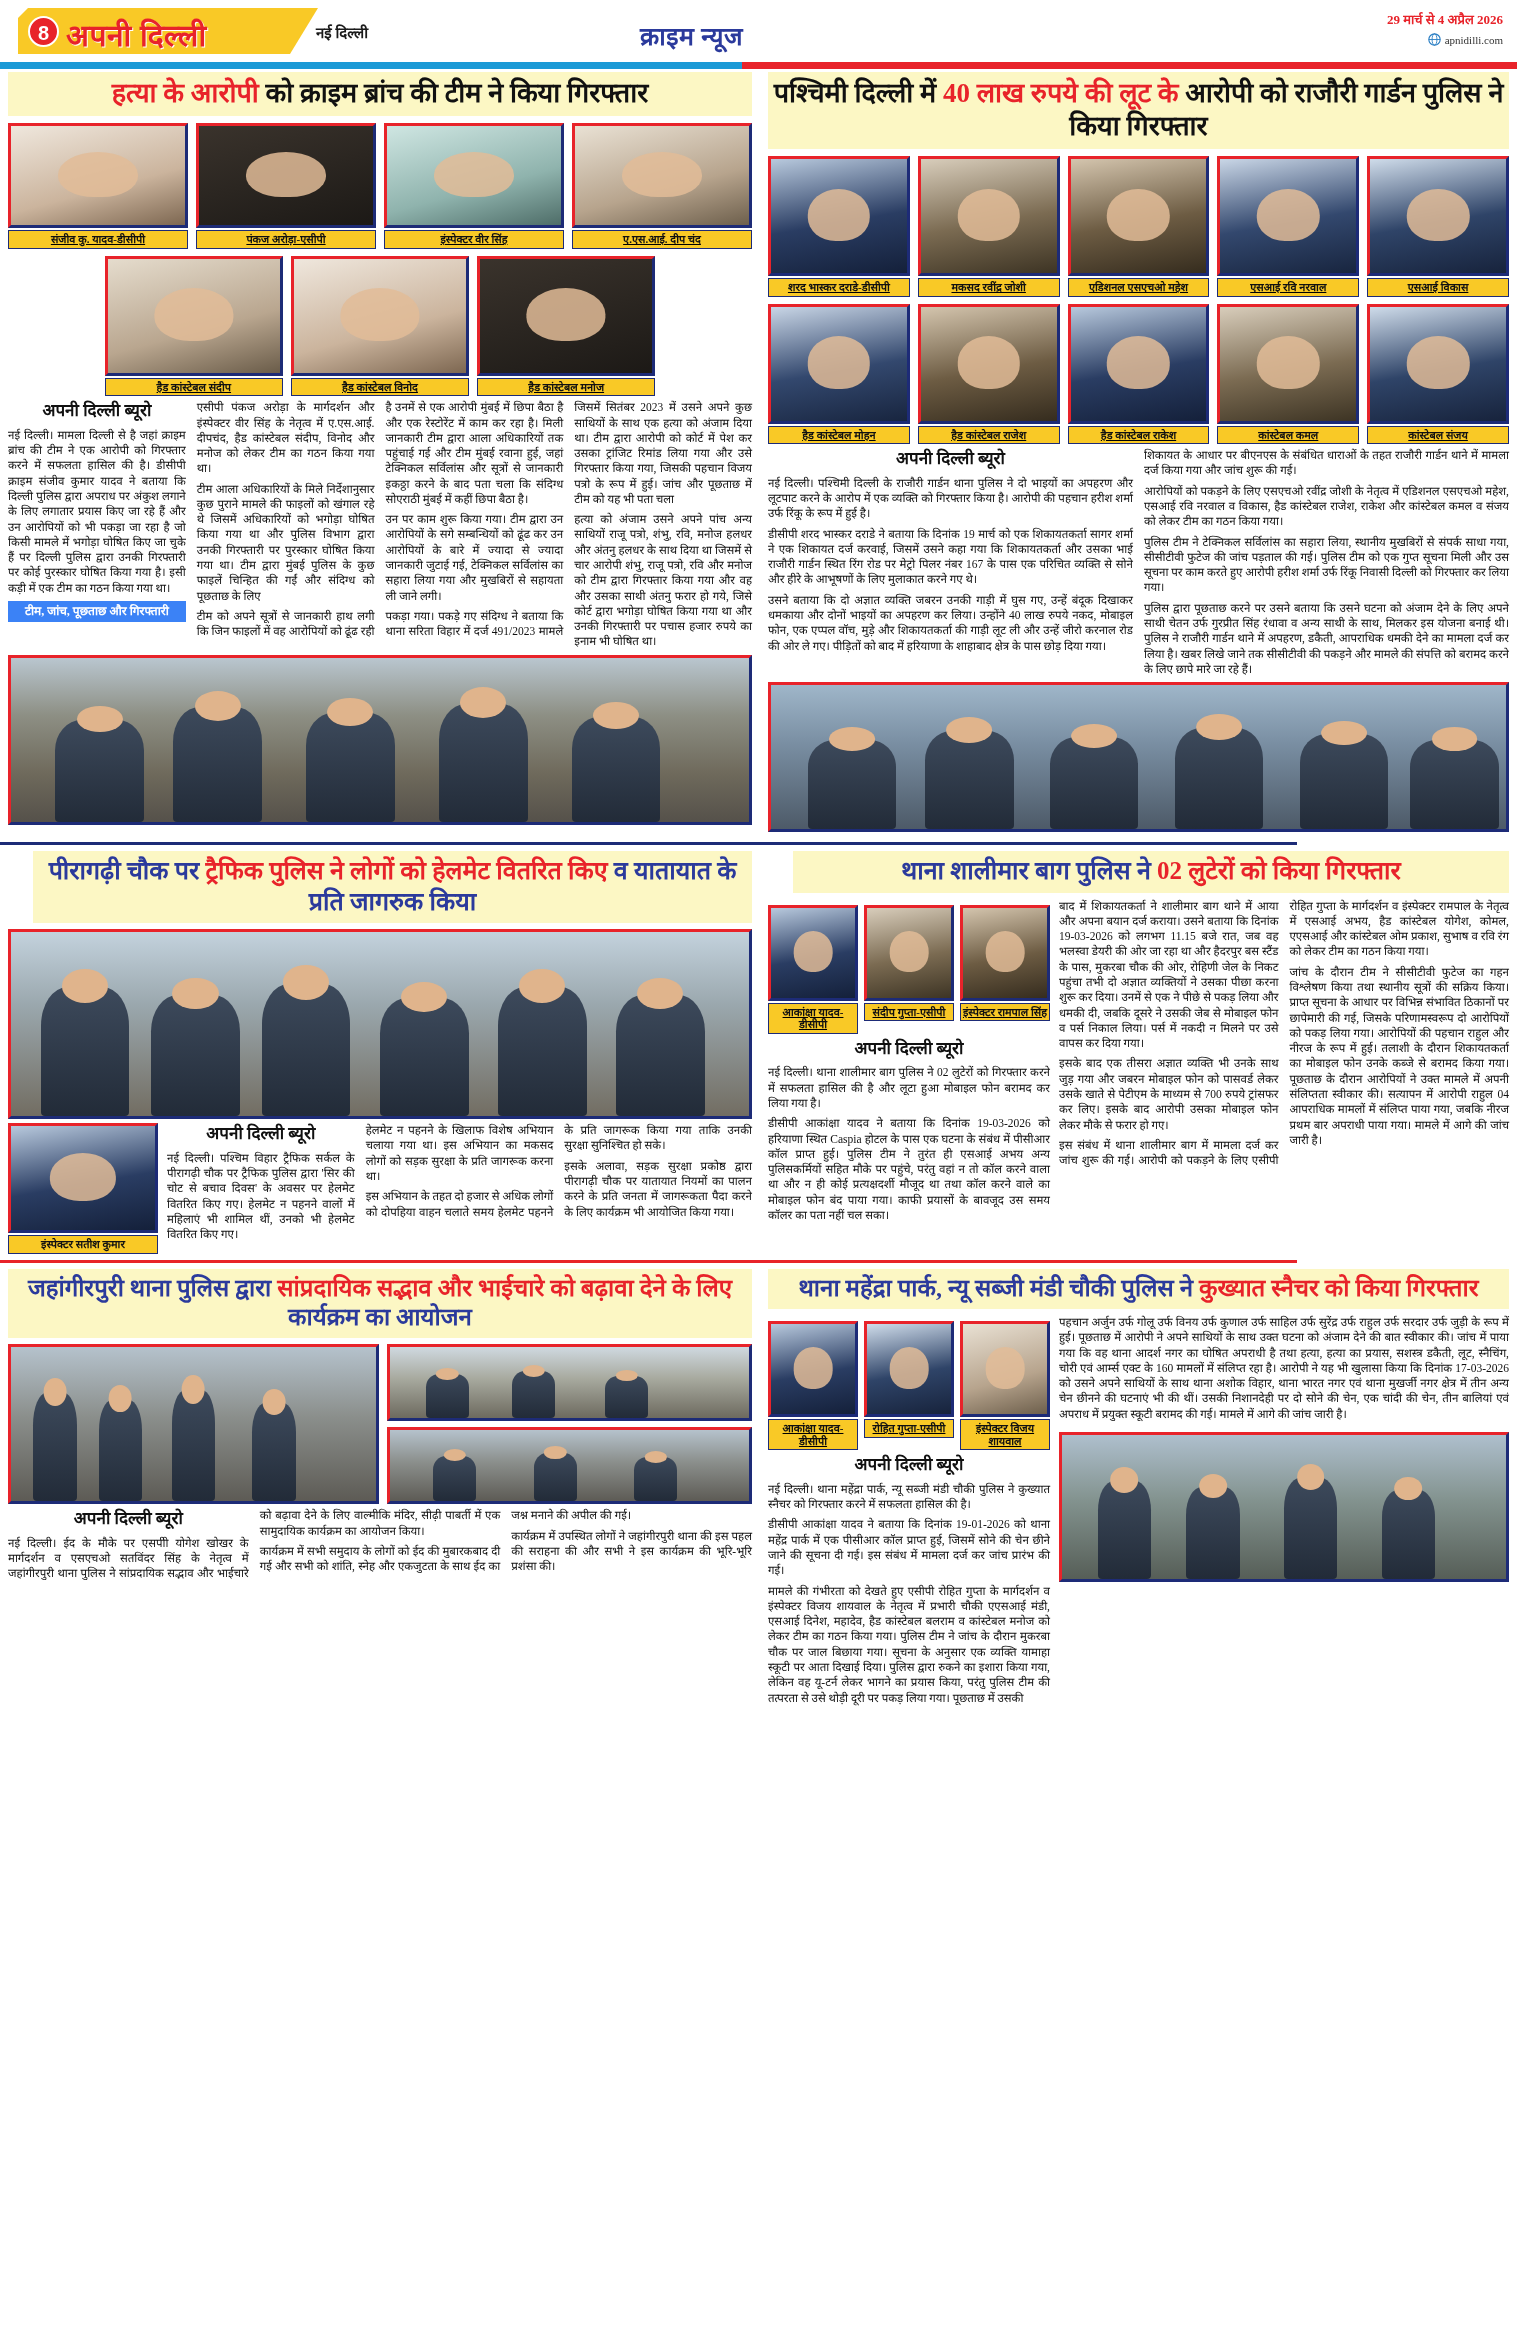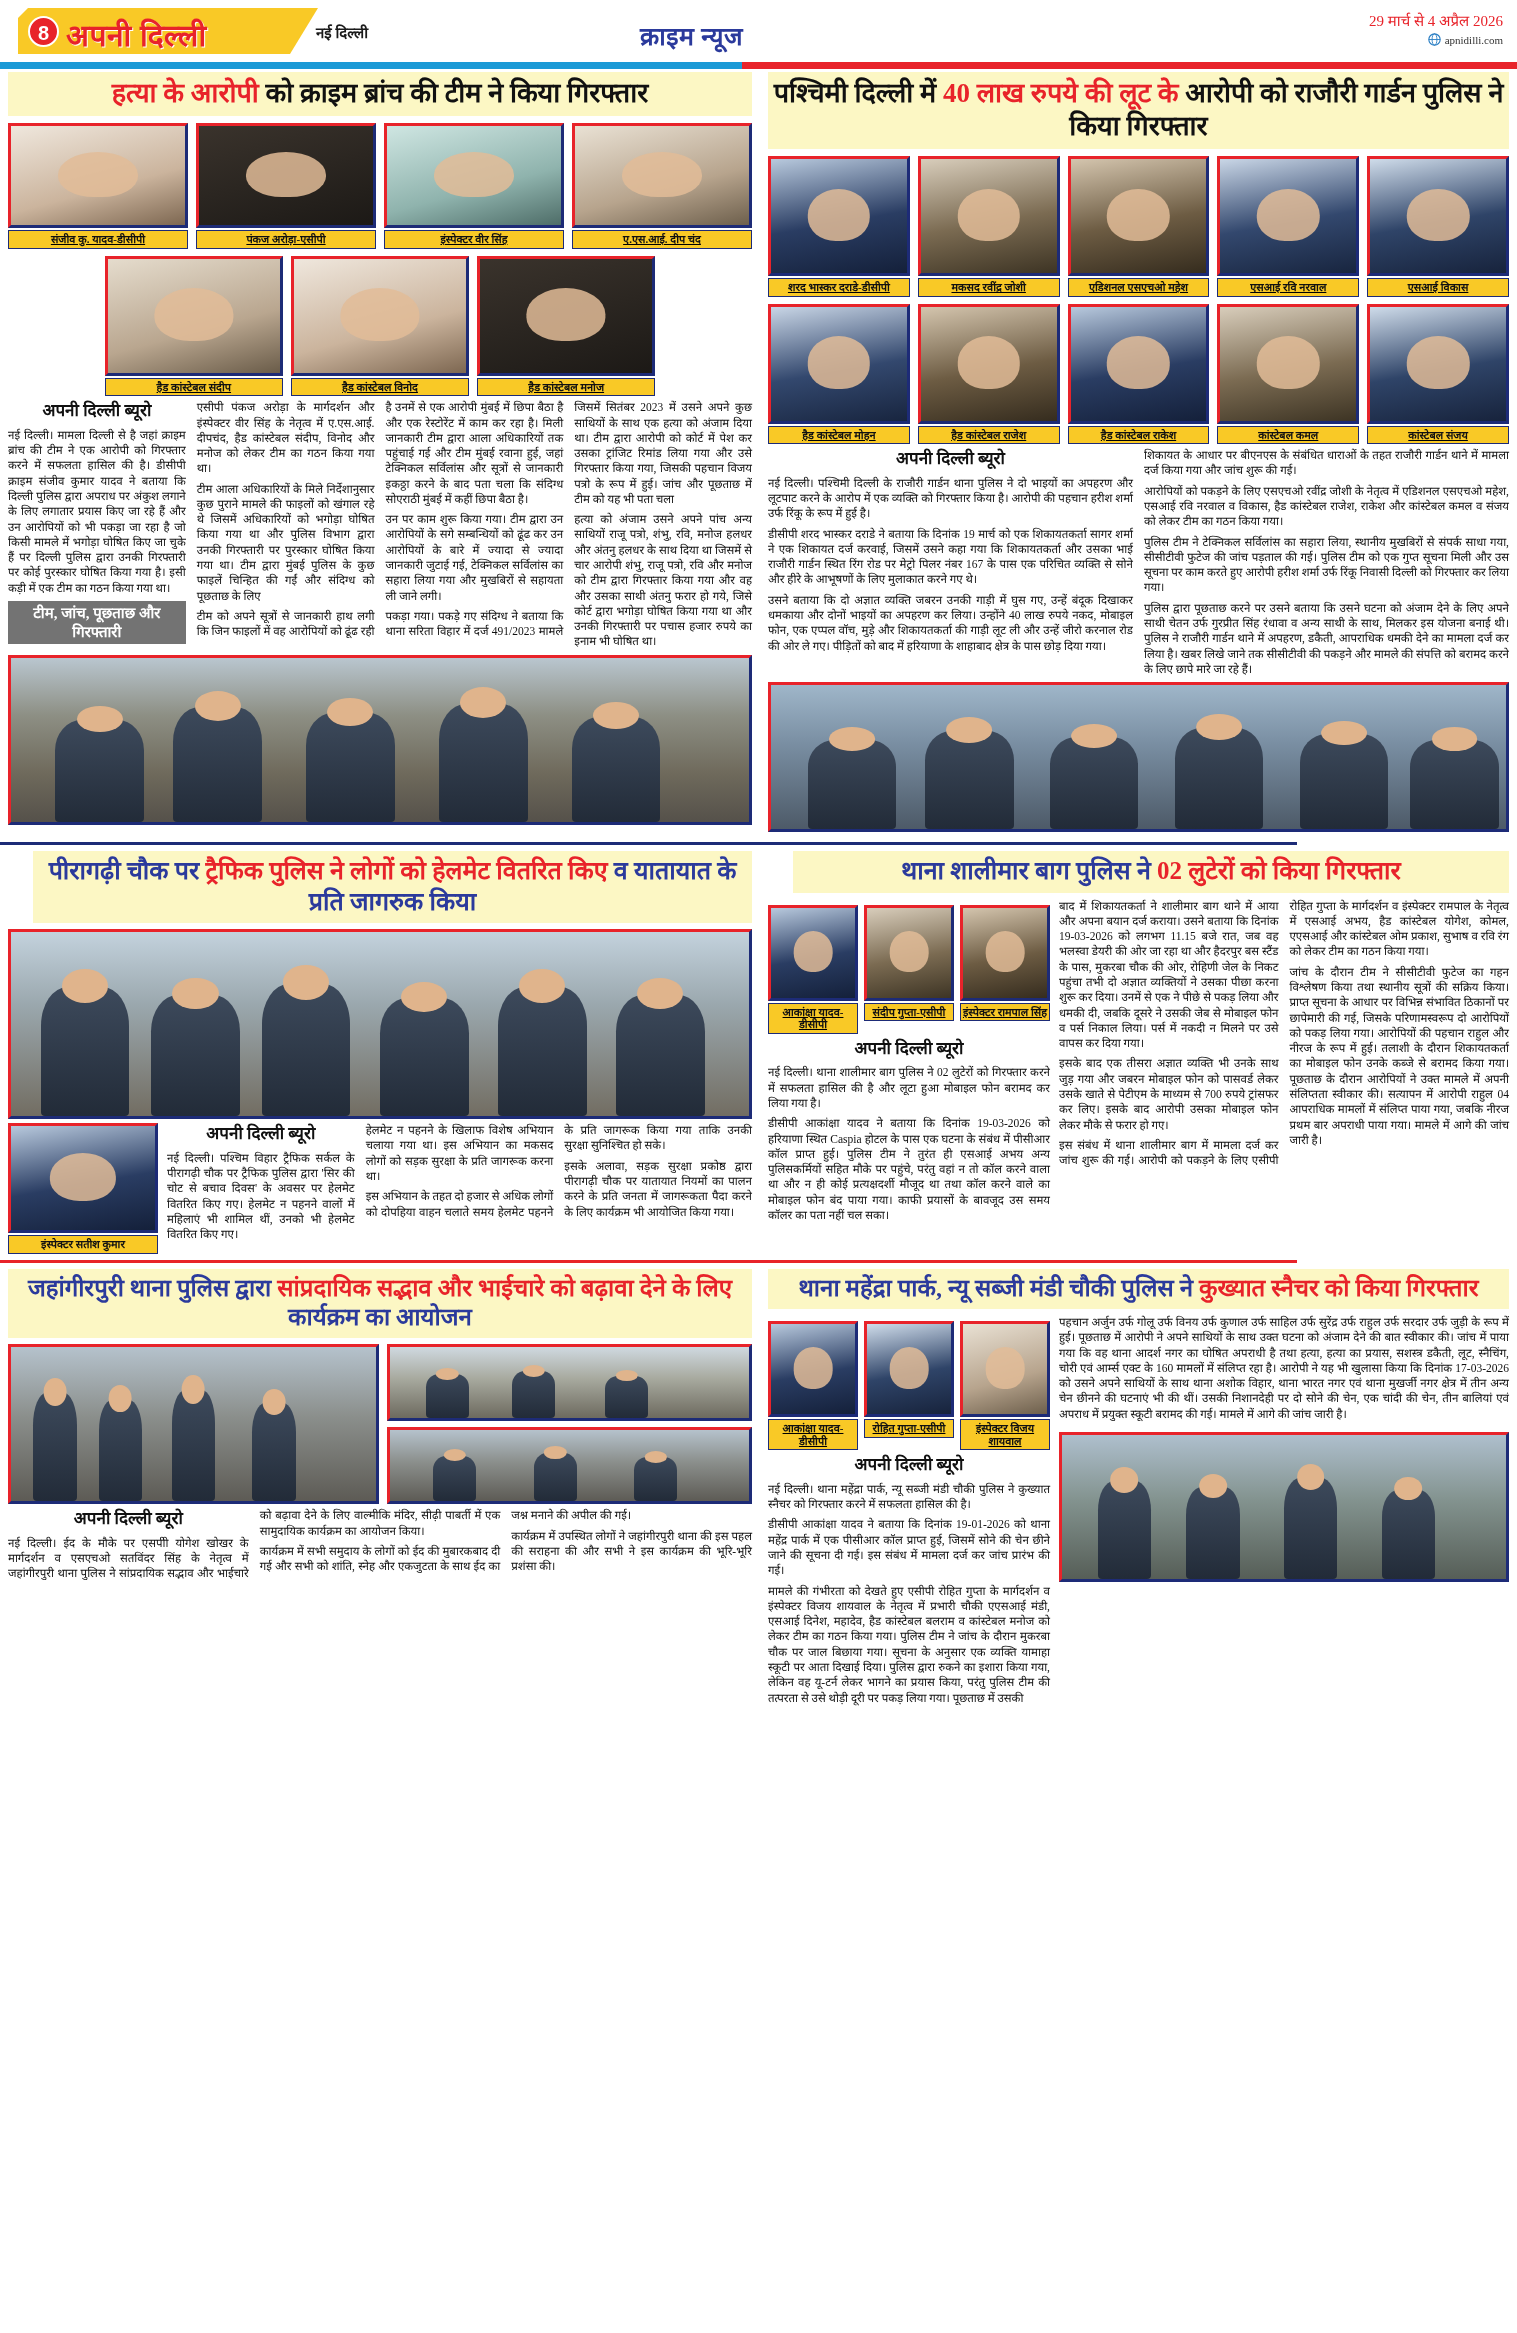--- a/index.html
+++ b/index.html
@@ -39,21 +39,21 @@
     position:absolute; left:316px; top:22px;
     font-size:15px; font-weight:bold; color:#1a1a1a;
   }
   .crime-news-title {
     position:absolute; left:640px; top:18px;
     font-size:25px; font-weight:bold; color:#2b3a9c;
     letter-spacing:0.5px;
   }
   .date-line {
     position:absolute; right:14px; top:10px;
-    font-size:15px; font-weight:normal; color:#e8232a;margin-left:10px;
+    font-size:13px; font-weight:bold; color:#e8232a;margin-left:10px;
   }
   .site-line {
     position:absolute; right:14px; top:33px;
     font-size:11px; color:#333; display:flex; align-items:center; gap:4px;
   }
   .globe-ic { width:13px; height:13px; display:inline-block; }
 
   
   .rule-row { position:absolute; top:62px; left:0; width:1517px; height:7px; display:flex; }
   .rule-blue { width:742px; height:7px; background:#1b9ad6; }
@@ -124,21 +124,21 @@
   .cols { column-gap:11px; font-size:11.5px; line-height:1.33; text-align:justify;
           color:#111; hyphens:auto; }
   .cols p { margin:0 0 5px 0; }
   .byline { font-weight:bold; font-size:17px; text-align:center; margin:0 0 3px 0; }
 
   .c2 { column-count:2; }
   .c3 { column-count:3; }
   .c4 { column-count:4; }
 
   .redbox {
-    background:#737373; color:#fff; font-weight:bold; font-size:15px;
+    background:#3b82f6; color:#fff; font-weight:bold; font-size:12px;
     text-align:center; padding:3px 4px; line-height:1.25;
     margin:4px 0 9px 0; break-inside:avoid;
   }
 
   
   .scene {
     border:3px solid #e8232a;
     border-right-color:#1d2b77; border-bottom-color:#1d2b77;
     overflow:hidden; position:relative;
   }

